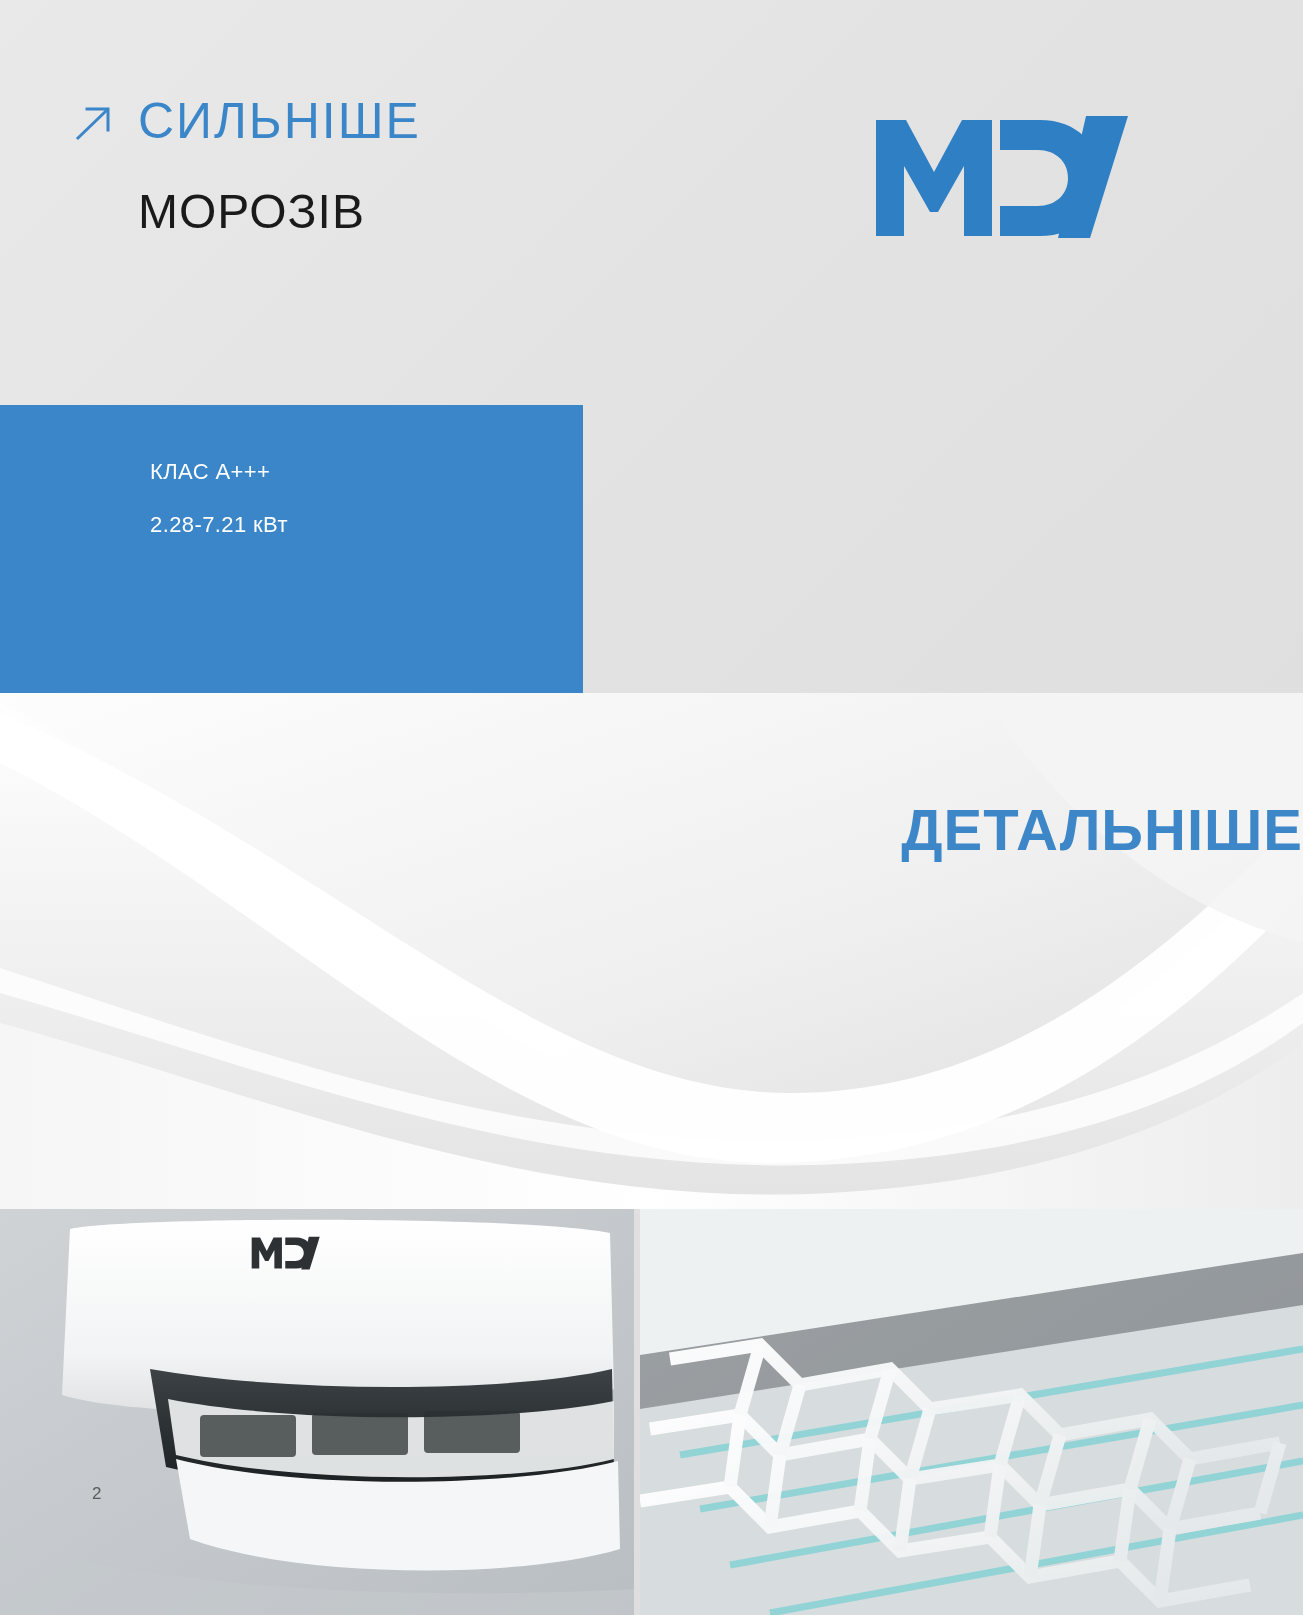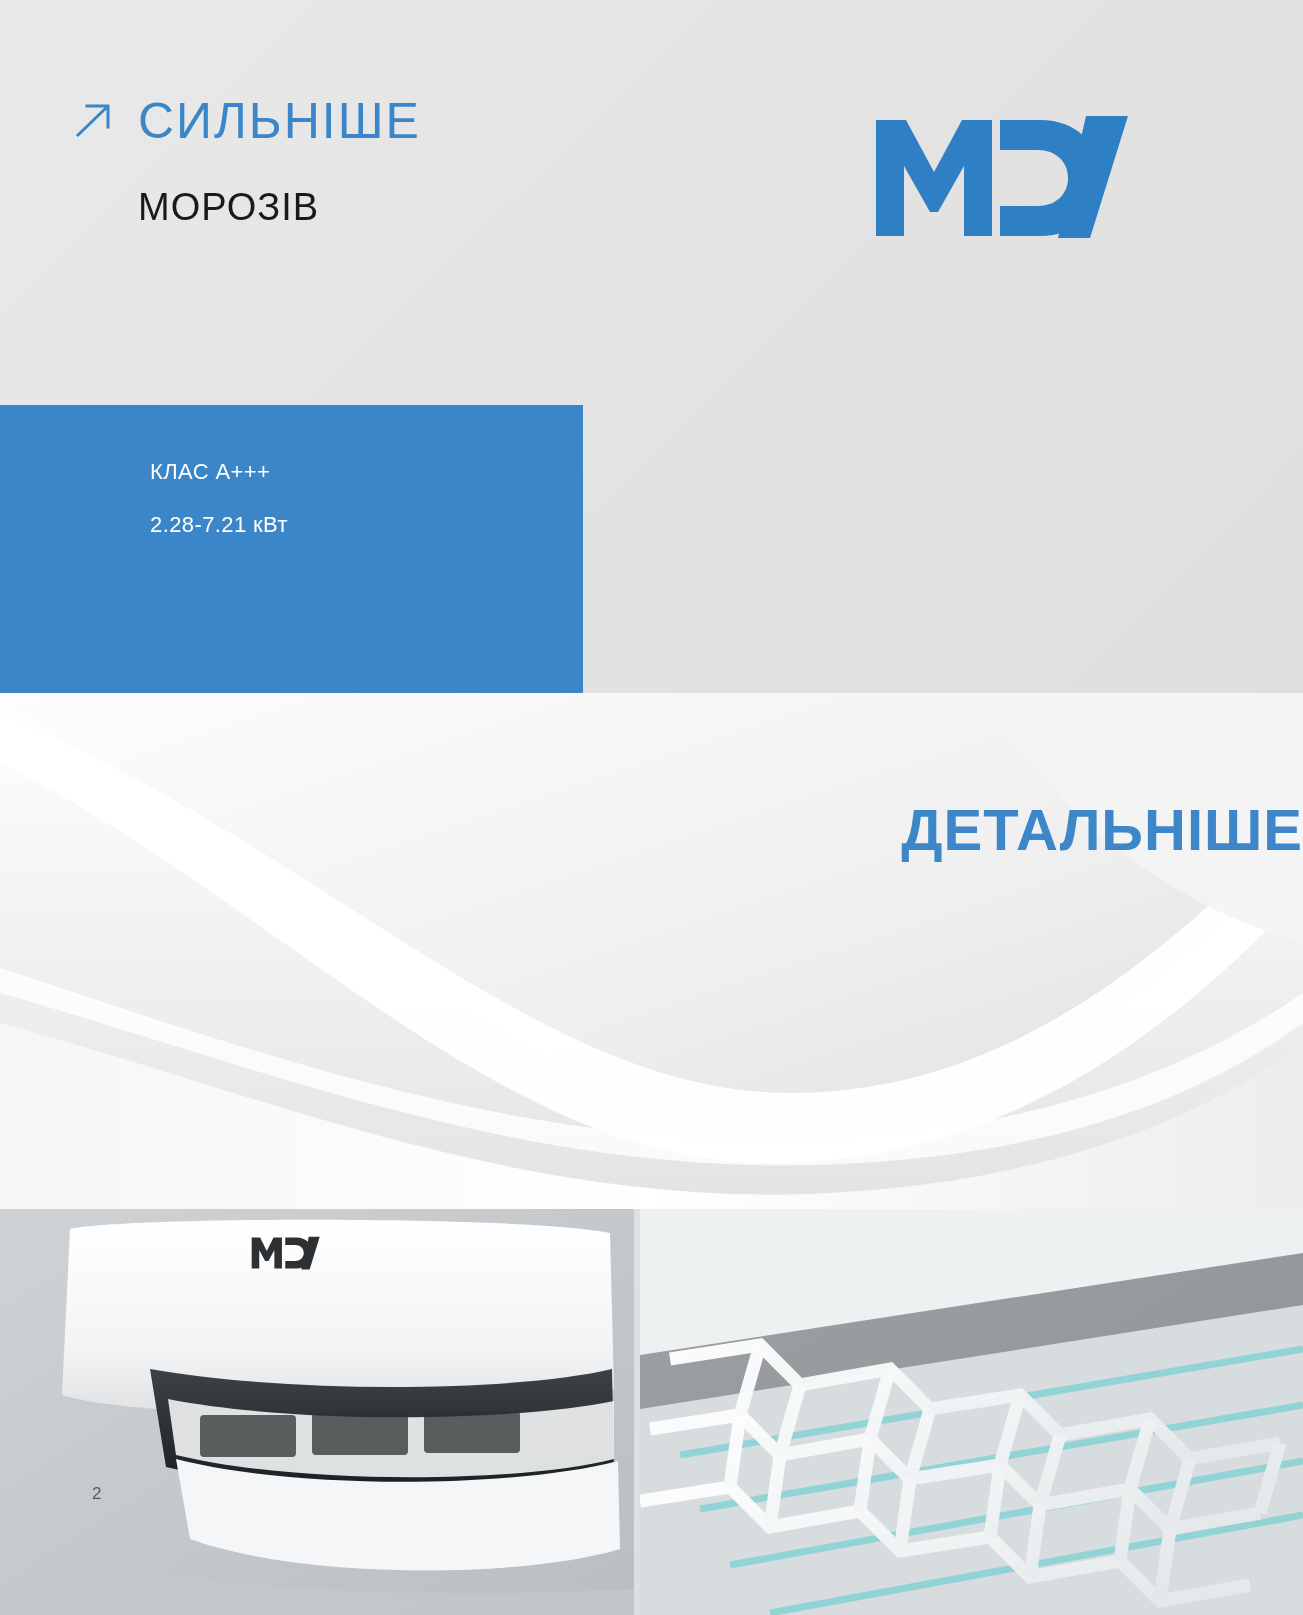--- a/index.html
+++ b/index.html
@@ -26,38 +26,38 @@
     width: 1160px;
     height: 180px;
   }
   .title-block {
     position: absolute;
     left: 0;
     top: 0;
   }
   .title-row {
     display: flex;
-    align-items: center;
+    align-items: flex-end;
     gap: 22px;
   }
   .arrow-icon {
     width: 44px;
     height: 44px;
     display: block;
     flex: none;
   }
   .title-line1 {
     font-size: 50px;
     letter-spacing: 2px;
     color: #3a86c8;
     font-weight: 400;
     line-height: 1;
   }
   .title-line2 {
-    font-size: 38px;
+    font-size: 48px;
     letter-spacing: 1px;
     color: #1a1a1a;
     font-weight: 400;
     line-height: 1;
     margin-top: 42px;
     margin-left: 66px;
   }
 
   
   .brand-logo {

